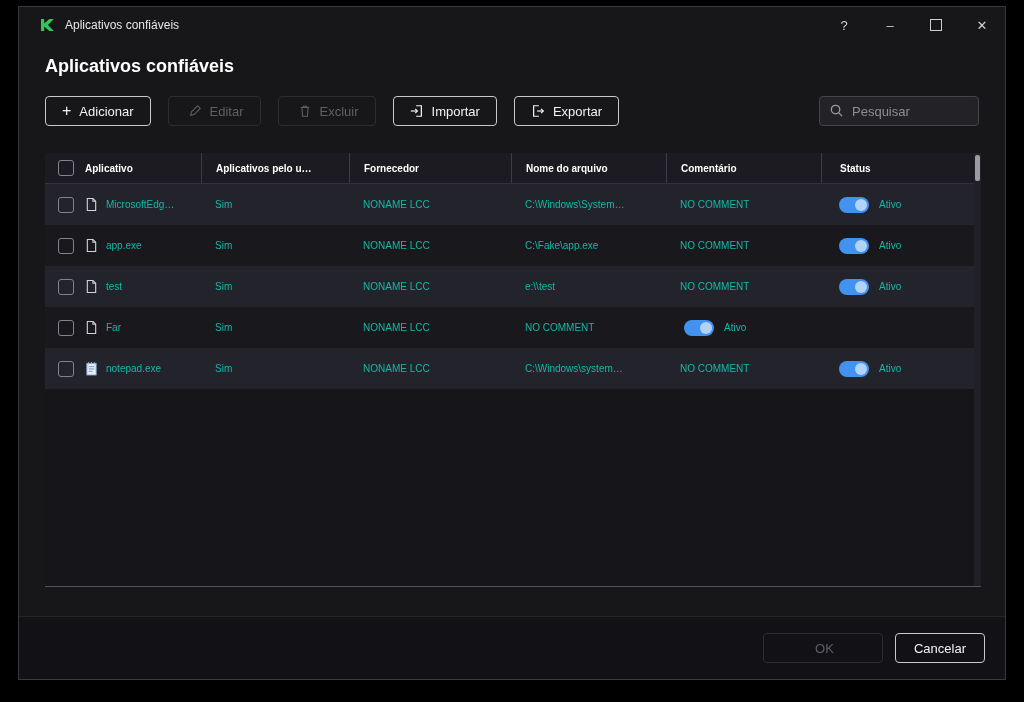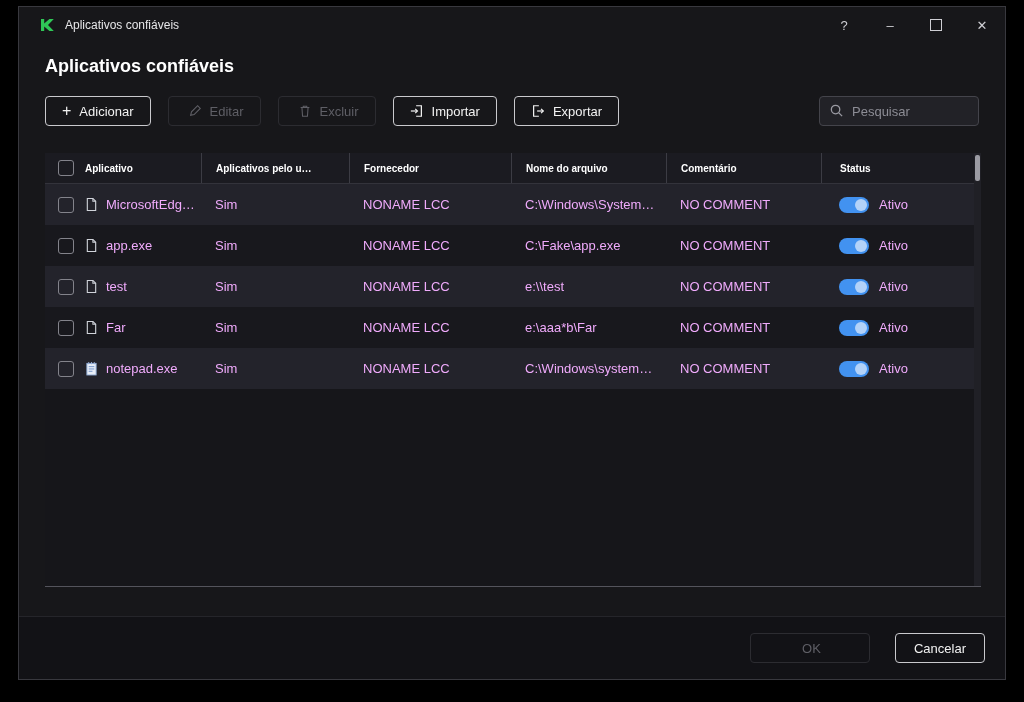--- a/index.html
+++ b/index.html
@@ -42,36 +42,36 @@
   .cell{box-sizing:border-box;overflow:hidden;white-space:nowrap;text-overflow:ellipsis;
     display:flex;align-items:center;height:100%;}
   .c-check{width:40px;padding-left:13px;}
   .c-app{width:116px;gap:8px;}
   .c-added{width:148px;padding-left:14px;}
   .c-vendor{width:162px;padding-left:14px;}
   .c-file{width:155px;padding-left:14px;}
   .c-comment{width:155px;padding-left:14px;}
   .c-status{flex:1;padding-left:18px;gap:10px;}
   .thead .hsep{border-left:1px solid #3c3c44;}
-  .trow{height:41px;display:flex;font-size:13px;color:#f0abfc;}
+  .trow{height:41px;display:flex;font-size:10px;color:#14b8a6;}
   .trow.odd{background:#23232b;}
   .trow.even{background:#18181d;}
   .trow .cell span.txt{overflow:hidden;text-overflow:ellipsis;}
   .checkbox{width:16px;height:16px;border:1px solid #83838b;border-radius:3px;
     box-sizing:border-box;background:transparent;flex:none;cursor:pointer;}
   .file-icon{display:flex;flex:none;}
   .file-icon svg.note{display:none;}
   .file-icon.notepad svg.note{display:block;}
   .toggle{width:30px;height:16px;background:#4292f0;border-radius:8px;position:relative;flex:none;cursor:pointer;}
   .toggle .knob{position:absolute;top:2px;right:2px;width:12px;height:12px;border-radius:50%;background:#b3d2f8;}
   .scrollbar{position:absolute;top:0;right:0;width:7px;height:100%;background:#202026;}
   .scrollbar .thumb{position:absolute;top:2px;right:1px;width:5px;height:26px;background:#9b9ba3;border-radius:2px;}
   
   .footer{position:absolute;left:0;right:0;bottom:0;height:62px;border-top:1px solid #25252a;
-    background:#121216;display:flex;align-items:center;justify-content:flex-end;gap:25px;padding-right:20px;}
+    background:#121216;display:flex;align-items:center;justify-content:flex-end;gap:12px;padding-right:20px;}
   .btn-ok{width:120px;justify-content:center;}
   .btn-cancel{width:90px;justify-content:center;}
 </style>
 </head>
 <body>
 
 <div class="window">
 
   <div class="titlebar">
     <span class="logo">
@@ -244,21 +244,20 @@
         <svg class="doc" viewBox="0 0 14 16" width="13" height="15">
                 <path d="M2.5 1.5h6l3 3v10h-9z" fill="none" stroke="#d0d3da" stroke-width="1.2"></path>
                 <path d="M8.5 1.5v3h3" fill="none" stroke="#d0d3da" stroke-width="1.2"></path>
               </svg>
 
       </span>
       <span class="txt">Far</span>
     </div>
     <div class="cell c-added">Sim</div>
     <div class="cell c-vendor">NONAME LCC</div>
-    <div class="cell c-file">e:\aaa*b\Far</div>
     <div class="cell c-comment">NO COMMENT</div>
     <div class="cell c-status">
       <span class="toggle">
               <span class="knob"></span>
             </span>
       <span>Ativo</span>
     </div>
   </div>
 
   <div class="trow odd">

